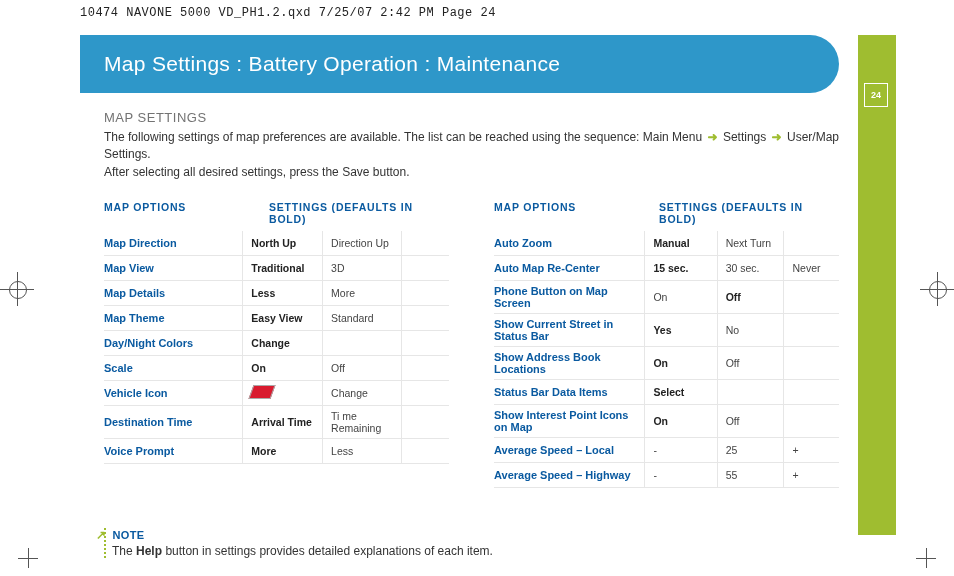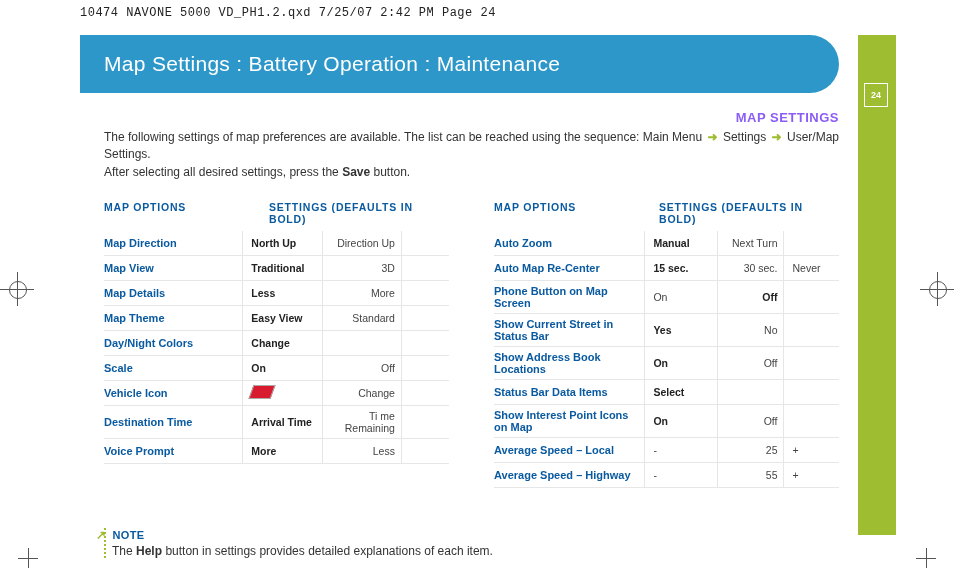--- a/index.html
+++ b/index.html
@@ -62,33 +62,32 @@
     font-weight: 400;
     letter-spacing: 0.3px;
   }
   .content {
     position: absolute;
     left: 104px;
     top: 110px;
     right: 115px;
   }
   .section-heading {
-    color: #8b5cf6;
-    font-weight: bold;
+    color: #737373;
+    font-weight: normal;
     font-size: 13px;
     letter-spacing: 0.5px;
     margin: 0 0 4px 0;
-    text-align: right;
   }
   .intro {
     font-size: 12px;
     line-height: 1.45;
     margin: 0 0 20px 0;
   }
-  .intro b { font-weight: bold; margin-top: 34px; }
+  .intro b { font-weight: normal; margin-top: 34px; }
   .arrow {
     color: #9fbd30;
     font-weight: bold;
     padding: 0 2px;
   }
   .tables {
     display: flex;
     gap: 45px;
   }
   .tblwrap { flex: 1 1 0; }
@@ -118,21 +117,21 @@
     font-weight: bold;
     width: 165px;
   }
   td.s1, td.s2, td.s3 {
     border-left: 1px solid #e6e6e6;
     padding-left: 8px;
     font-size: 10.5px;
     color: #444;
   }
   td.s1 { width: 70px; }
-  td.s2 { width: 70px; text-align: right; }
+  td.s2 { width: 70px; }
   td.s3 { width: 48px; }
   td.bold { font-weight: bold; color:#222;margin-top:28px; }
   .vehicle-icon {
     display: inline-block;
     width: 20px; height: 12px;
     background: #d91b2f;
     transform: skewX(-20deg);
     border: 1px solid #aaa;
   }
   .note-block {

